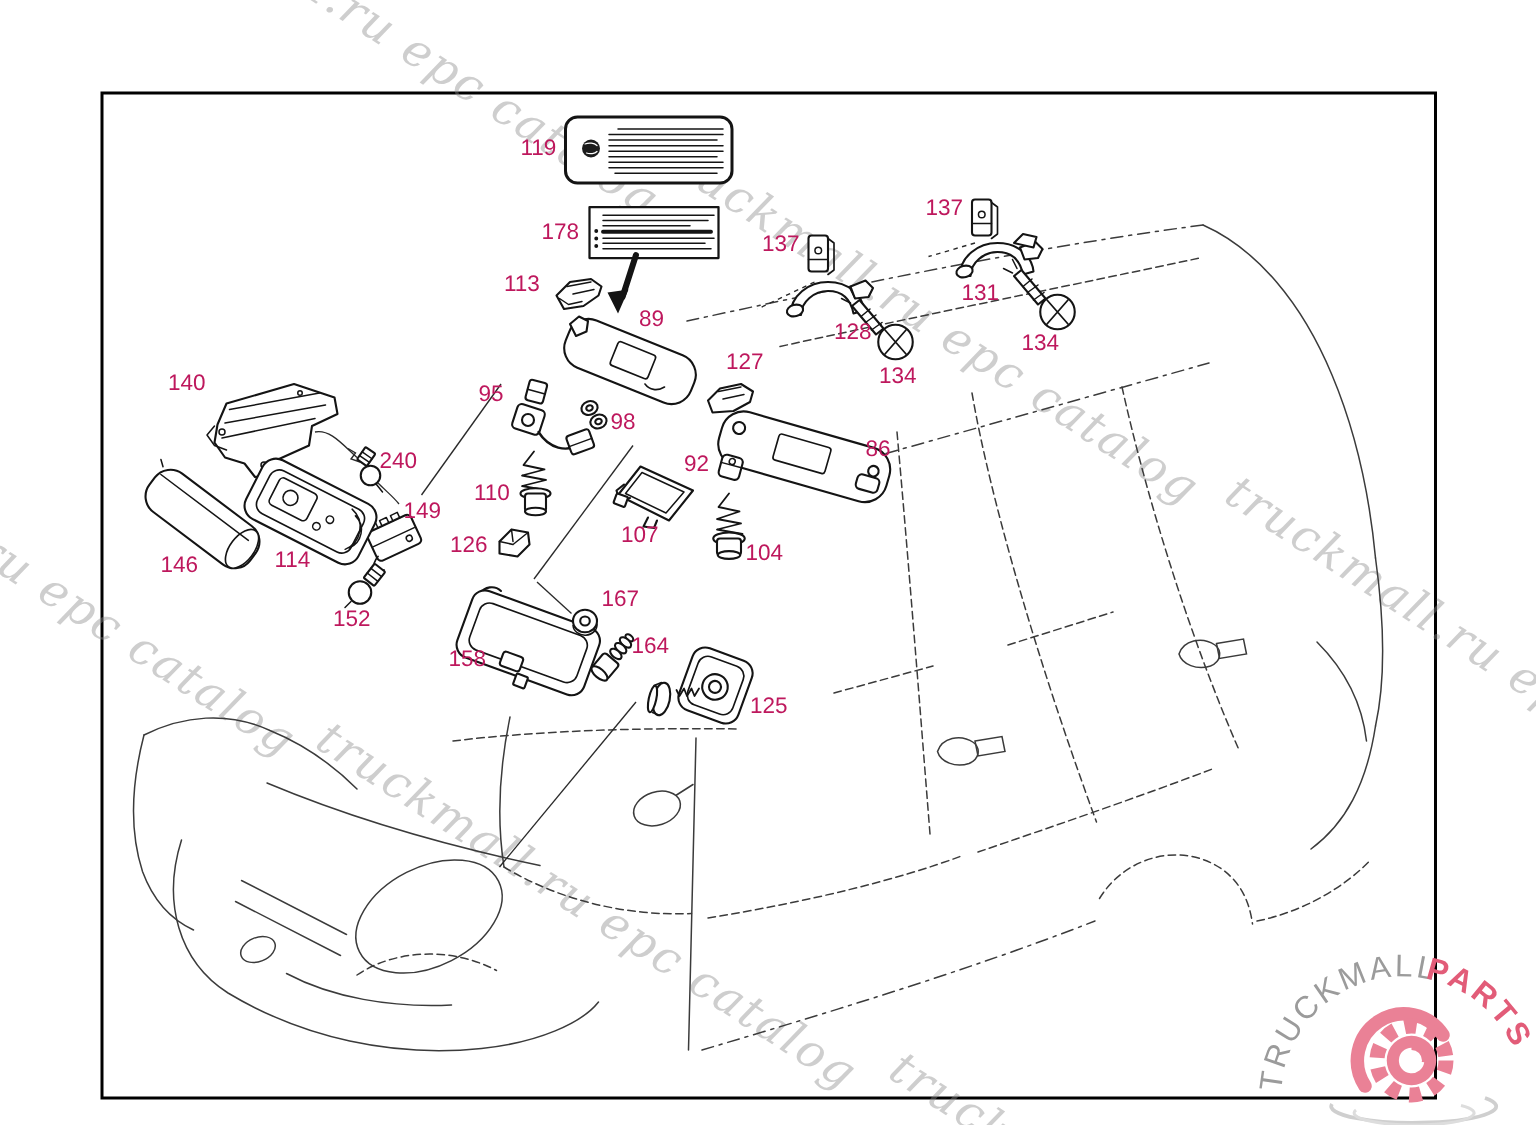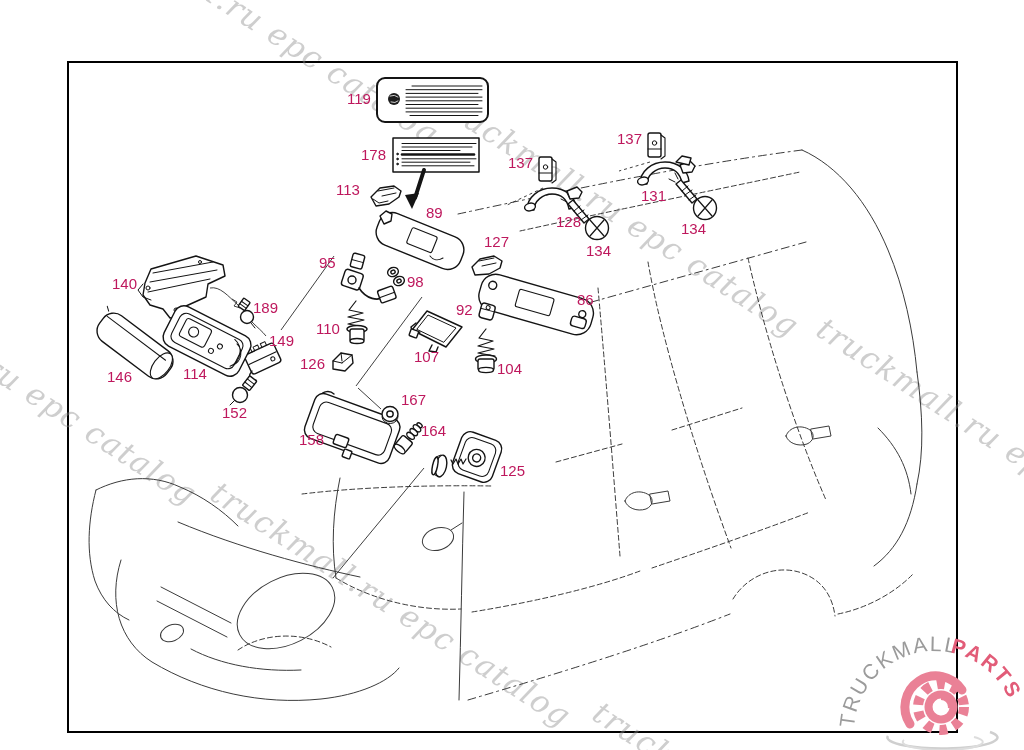--- a/index.html
+++ b/index.html
@@ -354,22 +354,22 @@
   <div class="lbl" style="left:641px;top:188px">131</div>
   <div class="lbl" style="left:681px;top:221px">134</div>
   <div class="lbl" style="left:484px;top:234px">127</div>
   <div class="lbl" style="left:577px;top:292px">86</div>
   <div class="lbl" style="left:319px;top:255px">95</div>
   <div class="lbl" style="left:407px;top:274px">98</div>
   <div class="lbl" style="left:316px;top:321px">110</div>
   <div class="lbl" style="left:414px;top:349px">107</div>
   <div class="lbl" style="left:456px;top:302px">92</div>
   <div class="lbl" style="left:497px;top:361px">104</div>
-  <div class="lbl" style="left:112px;top:276px">140</div>
-  <div class="lbl" style="left:253px;top:300px">189</div>
+  <div class="lbl" style="left:112px;top:248px">140</div>
+  <div class="lbl" style="left:253px;top:300px">240</div>
   <div class="lbl" style="left:269px;top:333px">149</div>
   <div class="lbl" style="left:300px;top:356px">126</div>
   <div class="lbl" style="left:107px;top:369px">146</div>
   <div class="lbl" style="left:183px;top:366px">114</div>
   <div class="lbl" style="left:222px;top:405px">152</div>
   <div class="lbl" style="left:299px;top:432px">158</div>
   <div class="lbl" style="left:401px;top:392px">167</div>
   <div class="lbl" style="left:421px;top:423px">164</div>
   <div class="lbl" style="left:500px;top:463px">125</div>
 

